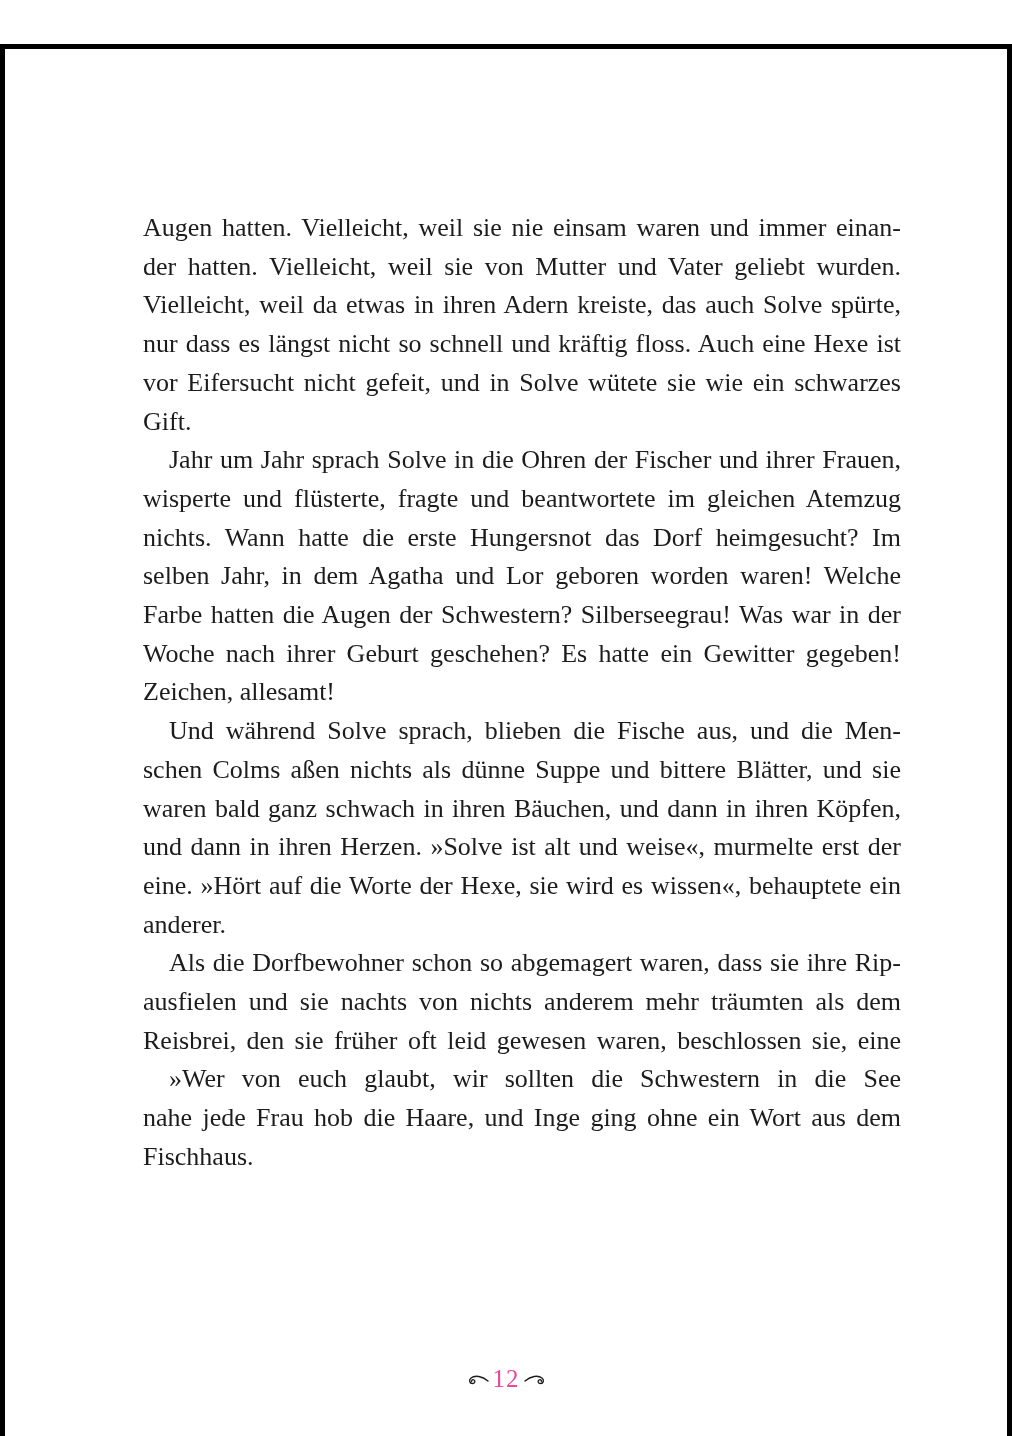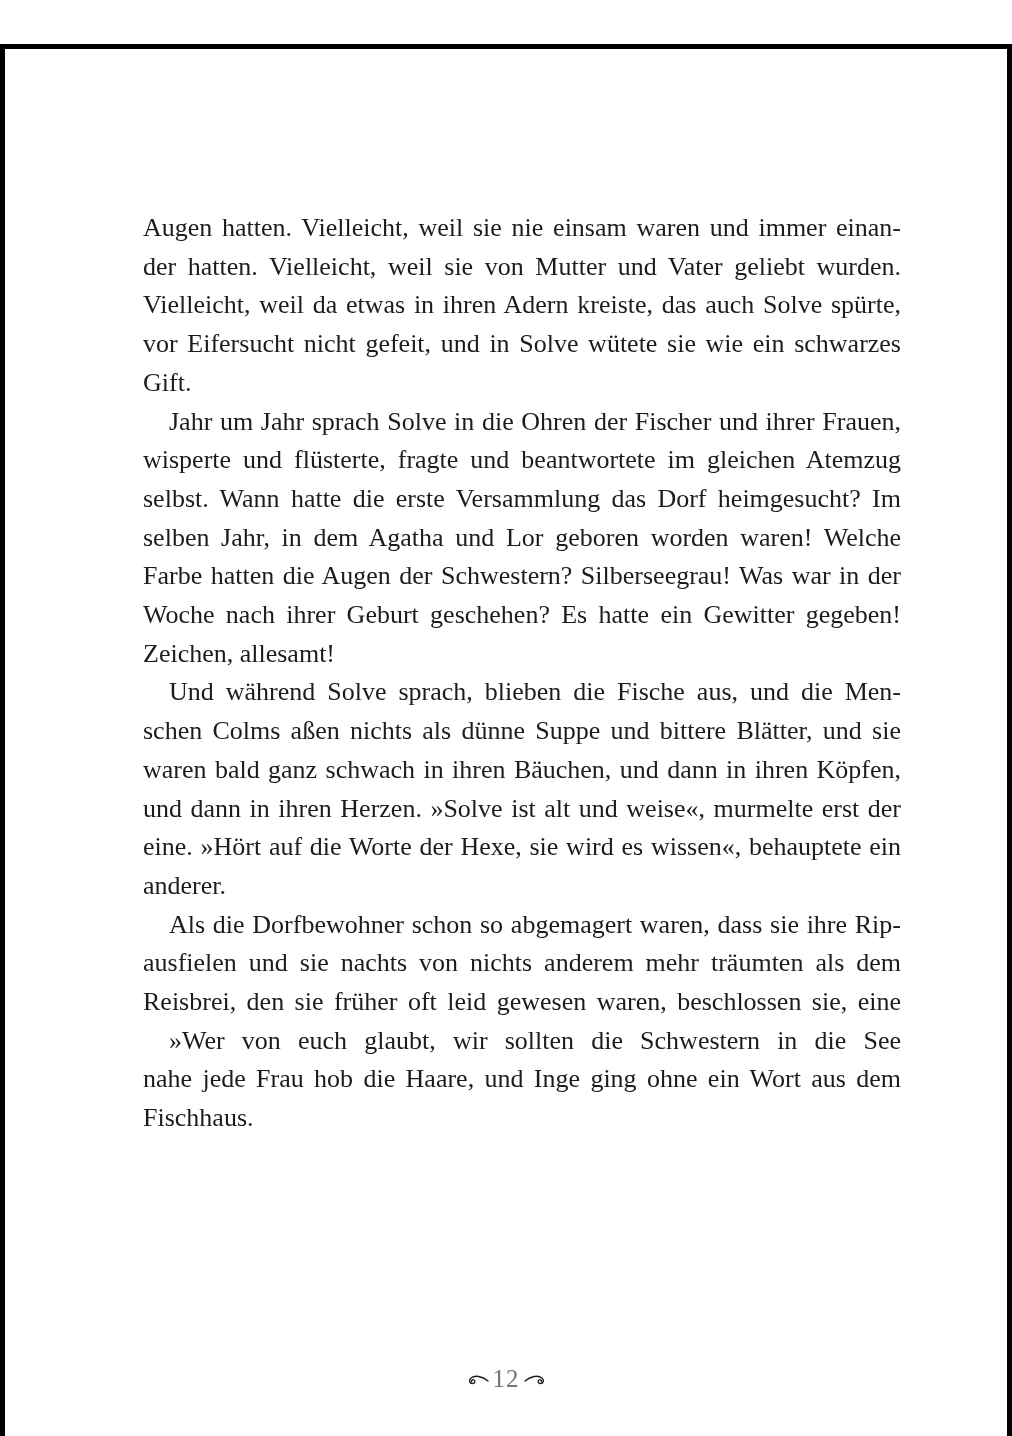--- a/index.html
+++ b/index.html
@@ -46,21 +46,21 @@
   .page-number-row {
     position: absolute;
     left: 0;
     right: 0;
     top: 1316px;
     display: flex;
     align-items: center;
     justify-content: center;
     gap: 4px;
     font-size: 25px;
-    color: #737373;
+    color: #ec4899;
   }
   .flourish {
     display: inline-block;
     width: 22px;
     height: 14px;
   }
   .flourish svg {
     display: block;
     width: 100%;
     height: 100%;
@@ -72,27 +72,28 @@
 </head>
 <body>
 
 <div class="page">
 
   <div class="text-block" id="text-block">
       <div class="para">
         <div class="line">Augen hatten. Vielleicht, weil sie nie einsam waren und immer einan-</div>
         <div class="line">der hatten. Vielleicht, weil sie von Mutter und Vater geliebt wurden.</div>
         <div class="line">Vielleicht, weil da etwas in ihren Adern kreiste, das auch Solve spürte,</div>
+        <div class="line">nur dass es längst nicht so schnell und kräftig floss. Auch eine Hexe ist</div>
         <div class="line">vor Eifersucht nicht gefeit, und in Solve wütete sie wie ein schwarzes</div>
         <div class="line last">Gift.</div>
       </div>
       <div class="para">
         <div class="line indent">Jahr um Jahr sprach Solve in die Ohren der Fischer und ihrer Frauen,</div>
         <div class="line">wisperte und flüsterte, fragte und beantwortete im gleichen Atemzug</div>
-        <div class="line">selbst. Wann hatte die erste Versammlung das Dorf heimgesucht? Im</div>
+        <div class="line">nichts. Wann hatte die erste Hungersnot das Dorf heimgesucht? Im</div>
         <div class="line">selben Jahr, in dem Agatha und Lor geboren worden waren! Welche</div>
         <div class="line">Farbe hatten die Augen der Schwestern? Silberseegrau! Was war in der</div>
         <div class="line">Woche nach ihrer Geburt geschehen? Es hatte ein Gewitter gegeben!</div>
         <div class="line last">Zeichen, allesamt!</div>
       </div>
       <div class="para">
         <div class="line indent">Und während Solve sprach, blieben die Fische aus, und die Men-</div>
         <div class="line">schen Colms aßen nichts als dünne Suppe und bittere Blätter, und sie</div>
         <div class="line">waren bald ganz schwach in ihren Bäuchen, und dann in ihren Köpfen,</div>
         <div class="line">und dann in ihren Herzen. »Solve ist alt und weise«, murmelte erst der</div>

